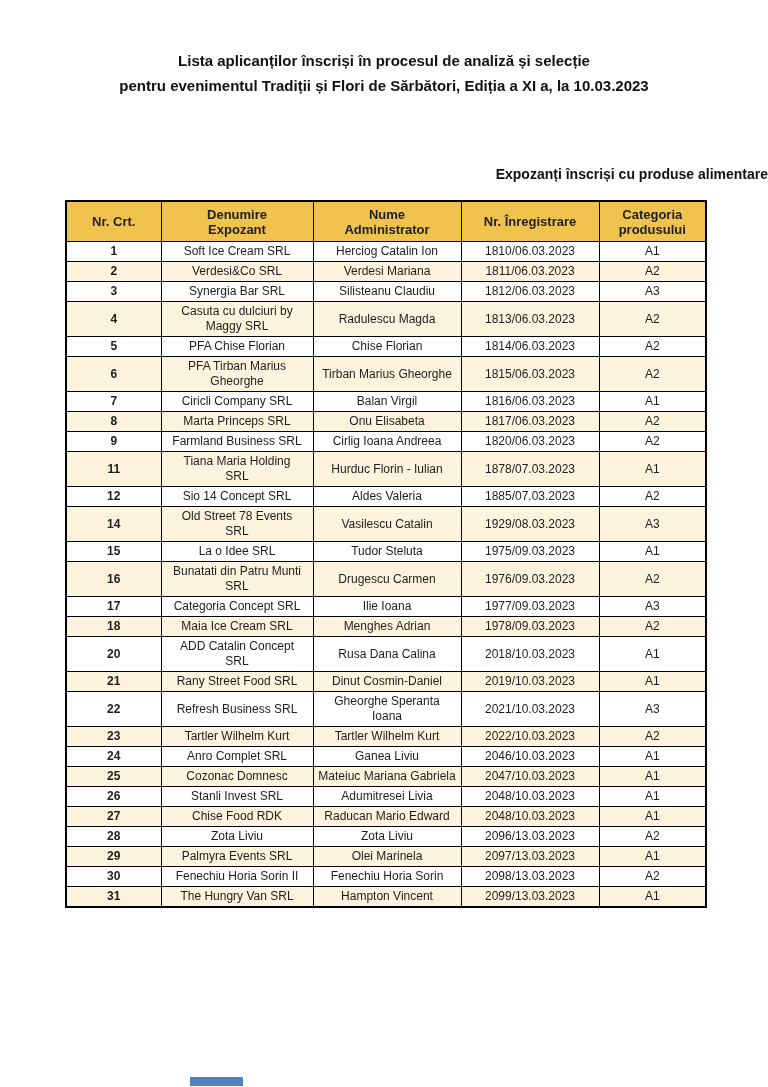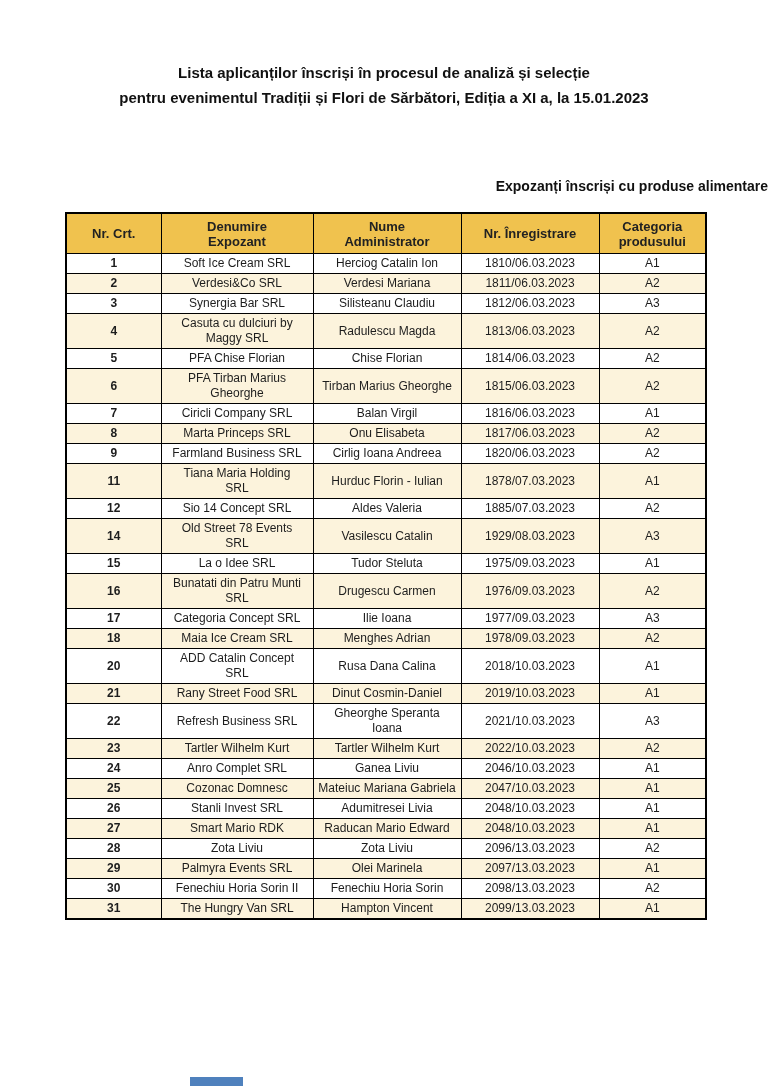--- a/index.html
+++ b/index.html
@@ -5,21 +5,21 @@
   html, body { margin: 0; padding: 0; }
   body {
     width: 768px; height: 1087px;
     background: #ffffff;
     font-family: "Liberation Sans", sans-serif;
     color: #1a1a1a;
     position: relative;
     overflow: hidden;
   }
   .doc-titles {
-    padding-top: 60px;
+    padding-top: 48px;
     text-align: center;
     font-weight: bold;
     font-size: 15px;
     line-height: 25px;
     color: #111111;
   }
   .section-title {
     margin-top: 68px;
     text-align: right;
     font-weight: bold;
@@ -71,21 +71,21 @@
     background: #4F81BD;
   }
 </style>
 </head>
 <body>
 
 <div>
 
   <div class="doc-titles">
     <div>Lista aplicanților înscriși în procesul de analiză și selecție</div>
-    <div>pentru evenimentul Tradiții și Flori de Sărbători, Ediția a XI a, la 15.01.2023</div>
+    <div>pentru evenimentul Tradiții și Flori de Sărbători, Ediția a XI a, la 10.03.2023</div>
   </div>
 
   <div class="section-title">Expozanți înscriși cu produse alimentare</div>
 
   <table class="applicants">
     <colgroup>
       <col class="col-nr">
         <col class="col-den">
         <col class="col-adm">
         <col class="col-reg">
@@ -264,21 +264,21 @@
         </tr>
         <tr>
           <td>26</td>
           <td>Stanli Invest SRL</td>
           <td>Adumitresei Livia</td>
           <td>2048/10.03.2023</td>
           <td>A1</td>
         </tr>
         <tr>
           <td>27</td>
-          <td>Smart Mario RDK</td>
+          <td>Chise Food RDK</td>
           <td>Raducan Mario Edward</td>
           <td>2048/10.03.2023</td>
           <td>A1</td>
         </tr>
         <tr>
           <td>28</td>
           <td>Zota Liviu</td>
           <td>Zota Liviu</td>
           <td>2096/13.03.2023</td>
           <td>A2</td>

